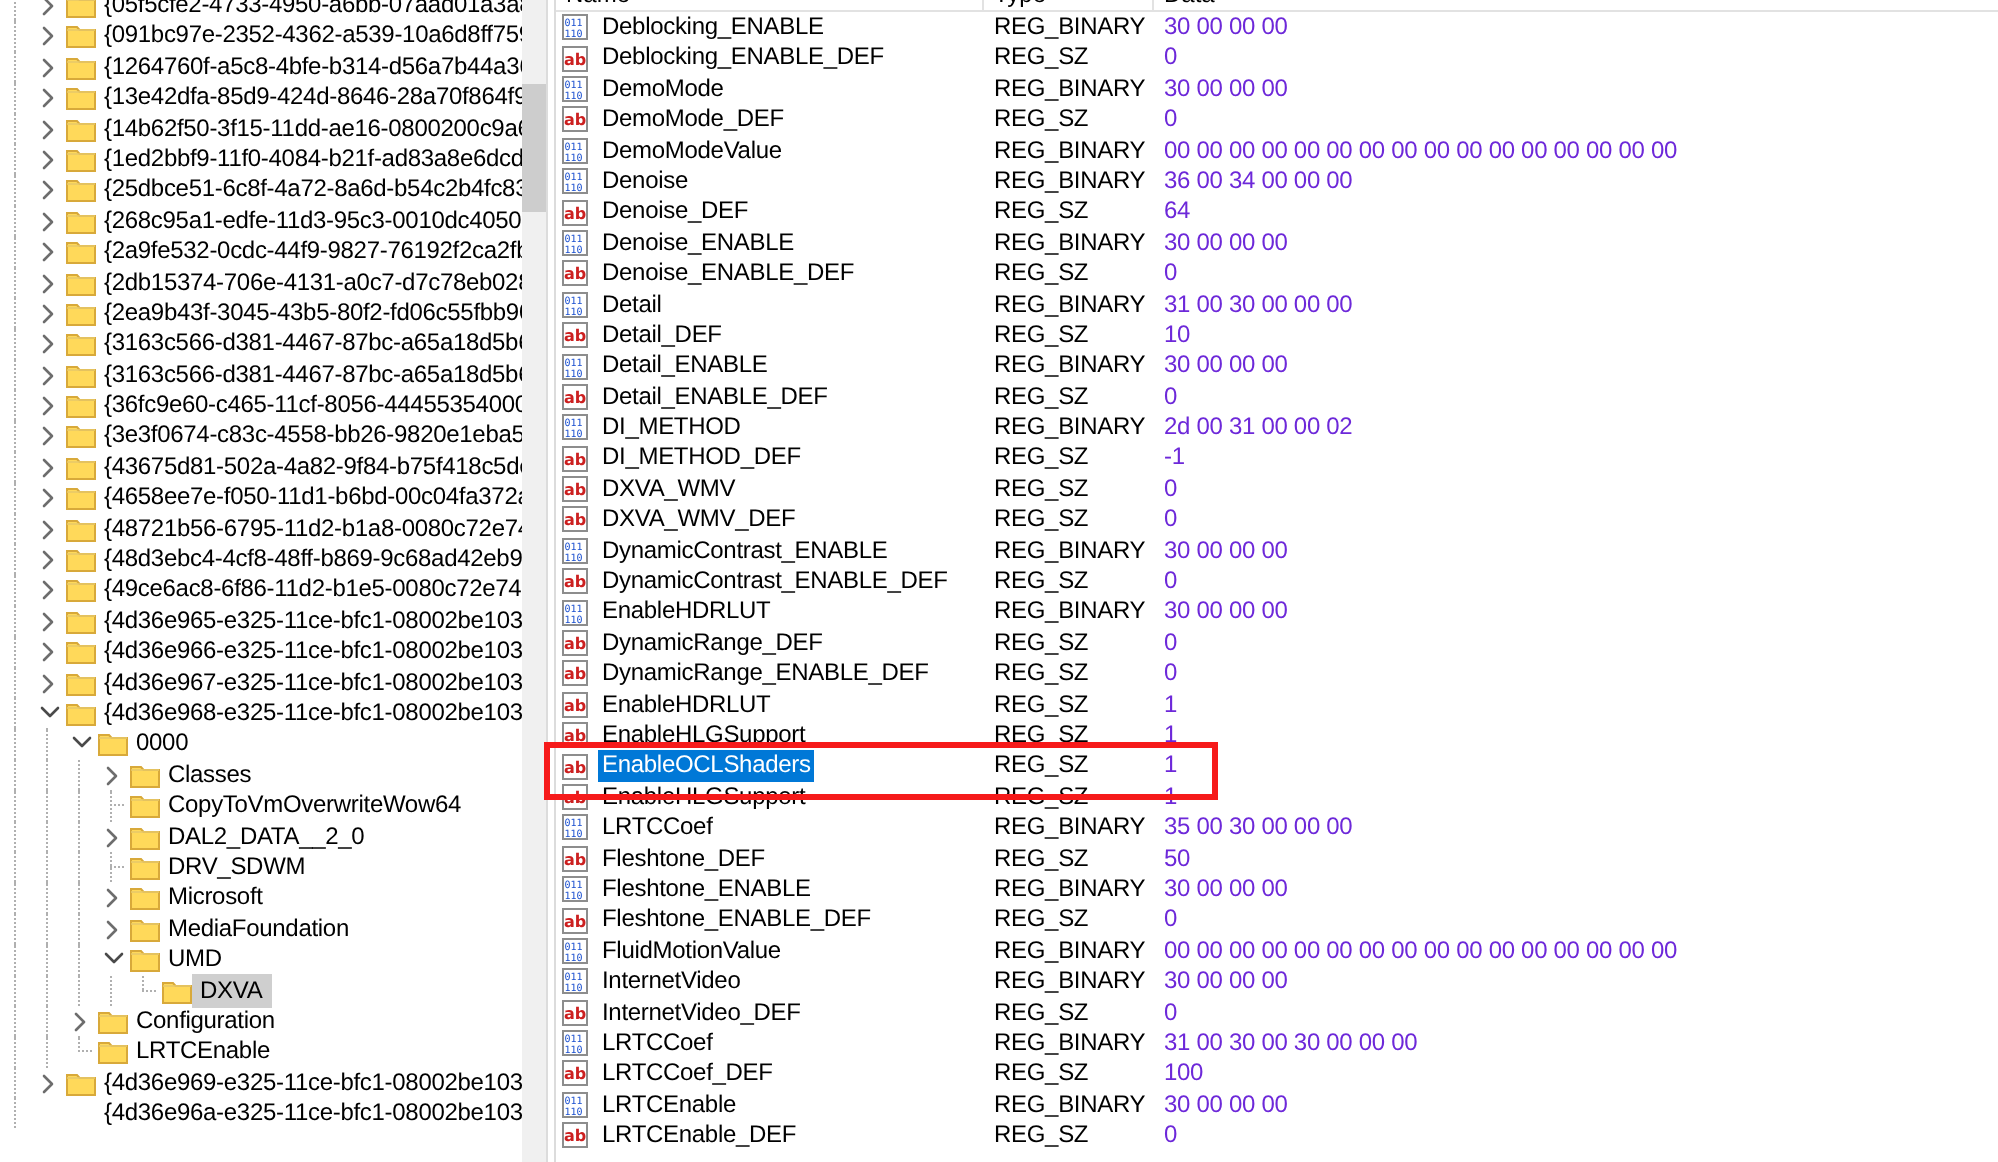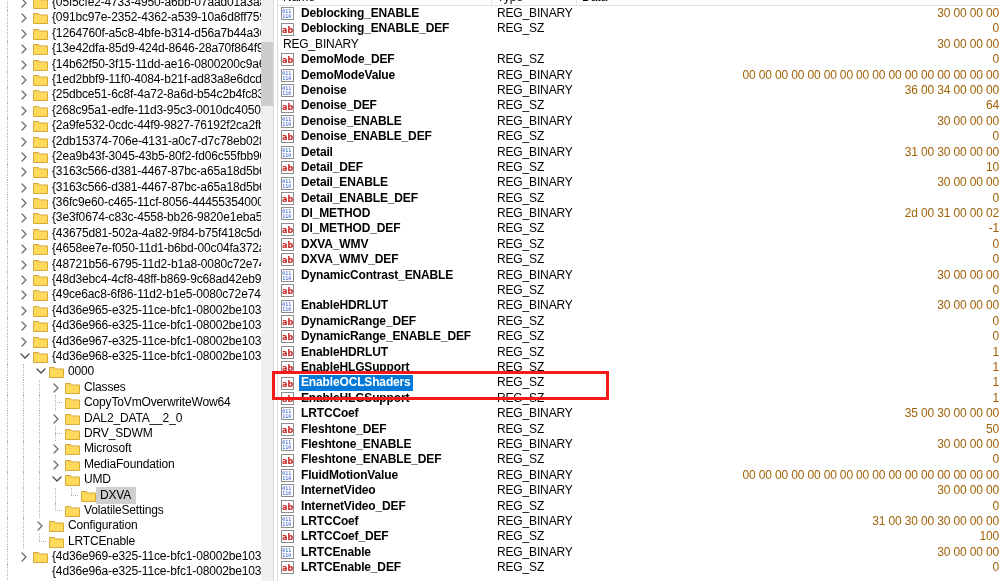--- a/index.html
+++ b/index.html
@@ -167,39 +167,37 @@
     flex: 0 0 14px;
     width: 14px; height: 13px;
     margin-right: 4px;
     position: relative;
   }
   .vicon svg { display: block; }
   .vtext {
     letter-spacing: -0.15px;
     padding: 0 2px;
     color: #000;
-    font-weight: bold;
   }
   .vrow.selected .vtext {
     background: #0078d7;
     color: #ffffff;
   }
   .vtype {
     flex: 0 0 85px;
     padding-left: 5px;
     letter-spacing: -0.15px;
     overflow: hidden;
   }
   .vdata {
     flex: 1 1 auto;
     padding-left: 5px;
     letter-spacing: -0.15px;
     overflow: hidden;
-    color: #a16207;
-    text-align: right;
+    color: #6d28d9;
   }
 
   
   #annot {
     position: absolute;
     left: 272px;
     top: 371px;
     width: 337px;
     height: 29px;
     border: 3px solid #f61a1a;
@@ -782,38 +780,20 @@
             <span class="elbow elbow-half"></span>
             <span class="elbow-h"></span>
           </span>
           <span class="folder">
             <svg width="15" height="12" viewBox="0 0 15 12">
               <path d="M0.5 1.5 L5.5 1.5 L6.8 3.0 L14.5 3.0 L14.5 11.5 L0.5 11.5 Z" fill="#ffd95a" stroke="#d8a93a" stroke-width="1"></path>
               <path d="M0.5 3.0 L14.5 3.0" stroke="#e8c96a" stroke-width="0.8"></path>
             </svg>
           </span>
           <span class="tlabel">DXVA</span>
-        </div>
-        <div class="tnode">
-          <span class="tindent" style="width: 48px;">
-            <span class="vline" style="left: 7px;"></span>
-            <span class="vline" style="left: 23px;"></span>
-            <span class="vline" style="left: 39px;"></span>
-          </span>
-          <span class="twist">
-            <span class="elbow elbow-half"></span>
-            <span class="elbow-h"></span>
-          </span>
-          <span class="folder">
-            <svg width="15" height="12" viewBox="0 0 15 12">
-              <path d="M0.5 1.5 L5.5 1.5 L6.8 3.0 L14.5 3.0 L14.5 11.5 L0.5 11.5 Z" fill="#ffd95a" stroke="#d8a93a" stroke-width="1"></path>
-              <path d="M0.5 3.0 L14.5 3.0" stroke="#e8c96a" stroke-width="0.8"></path>
-            </svg>
-          </span>
-          <span class="tlabel">VolatileSettings</span>
         </div>
         <div class="tnode">
           <span class="tindent" style="width: 32px;">
             <span class="vline" style="left: 7px;"></span>
             <span class="vline" style="left: 23px;"></span>
           </span>
           <span class="twist">
             <svg width="8" height="10" viewBox="0 0 8 10">
               <path d="M2 1 L6 5 L2 9" fill="none" stroke="#6d6d6d" stroke-width="1.3" stroke-linecap="round" stroke-linejoin="round"></path>
             </svg>
@@ -904,20 +884,30 @@
                 <rect x="0.5" y="0.5" width="12" height="12" fill="#ffffff" stroke="#8d8d8d" stroke-width="1"></rect>
                 <text x="1.0" y="9.6" font-family="DejaVu Sans, sans-serif" font-weight="bold" font-size="8" fill="#cc2020">ab</text>
               </svg>
             </span>
             <span class="vtext">Deblocking_ENABLE_DEF</span>
           </div>
           <div class="vtype">REG_SZ</div>
           <div class="vdata">0</div>
         </div>
         <div class="vrow">
+          <div class="vname">
+            <span class="vicon">
+              <svg width="13" height="13" viewBox="0 0 13 13">
+                <rect x="0.5" y="0.5" width="12" height="12" fill="#ffffff" stroke="#8d8d8d" stroke-width="1"></rect>
+                <text x="1.2" y="6" font-family="DejaVu Sans Mono, monospace" font-size="5" fill="#1a4fcf">011</text>
+                <text x="1.2" y="11.4" font-family="DejaVu Sans Mono, monospace" font-size="5" fill="#1a4fcf">110</text>
+              </svg>
+            </span>
+            <span class="vtext">DemoMode</span>
+          </div>
           <div class="vtype">REG_BINARY</div>
           <div class="vdata">30 00 00 00</div>
         </div>
         <div class="vrow">
           <div class="vname">
             <span class="vicon">
               <svg width="13" height="13" viewBox="0 0 13 13">
                 <rect x="0.5" y="0.5" width="12" height="12" fill="#ffffff" stroke="#8d8d8d" stroke-width="1"></rect>
                 <text x="1.0" y="9.6" font-family="DejaVu Sans, sans-serif" font-weight="bold" font-size="8" fill="#cc2020">ab</text>
               </svg>
@@ -1117,20 +1107,21 @@
           <div class="vdata">30 00 00 00</div>
         </div>
         <div class="vrow">
           <div class="vname">
             <span class="vicon">
               <svg width="13" height="13" viewBox="0 0 13 13">
                 <rect x="0.5" y="0.5" width="12" height="12" fill="#ffffff" stroke="#8d8d8d" stroke-width="1"></rect>
                 <text x="1.0" y="9.6" font-family="DejaVu Sans, sans-serif" font-weight="bold" font-size="8" fill="#cc2020">ab</text>
               </svg>
             </span>
+            <span class="vtext">DynamicContrast_ENABLE_DEF</span>
           </div>
           <div class="vtype">REG_SZ</div>
           <div class="vdata">0</div>
         </div>
         <div class="vrow">
           <div class="vname">
             <span class="vicon">
               <svg width="13" height="13" viewBox="0 0 13 13">
                 <rect x="0.5" y="0.5" width="12" height="12" fill="#ffffff" stroke="#8d8d8d" stroke-width="1"></rect>
                 <text x="1.2" y="6" font-family="DejaVu Sans Mono, monospace" font-size="5" fill="#1a4fcf">011</text>

